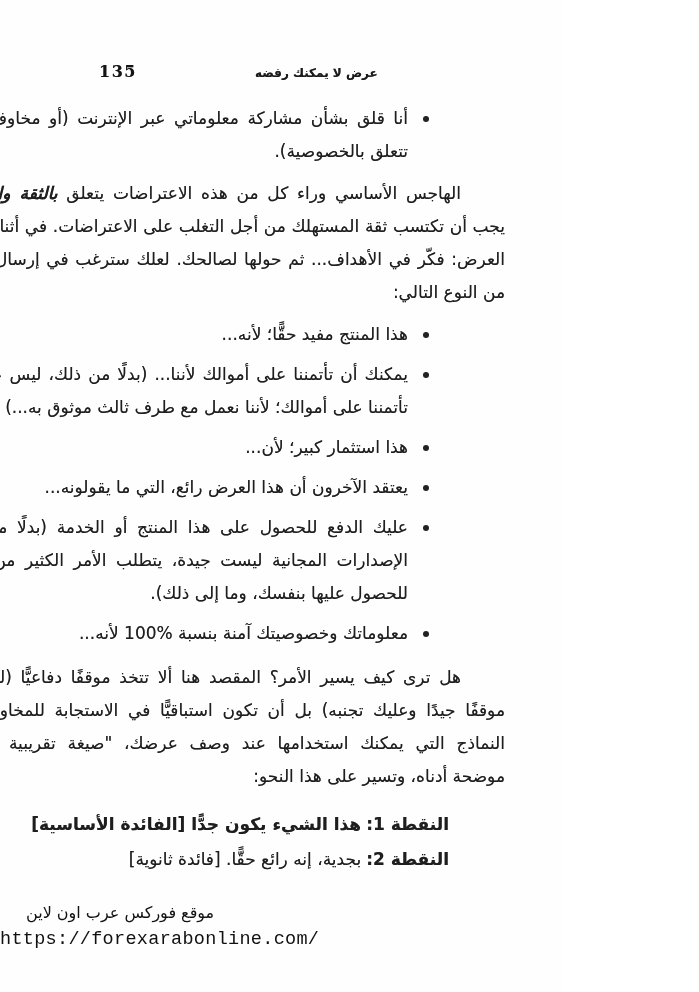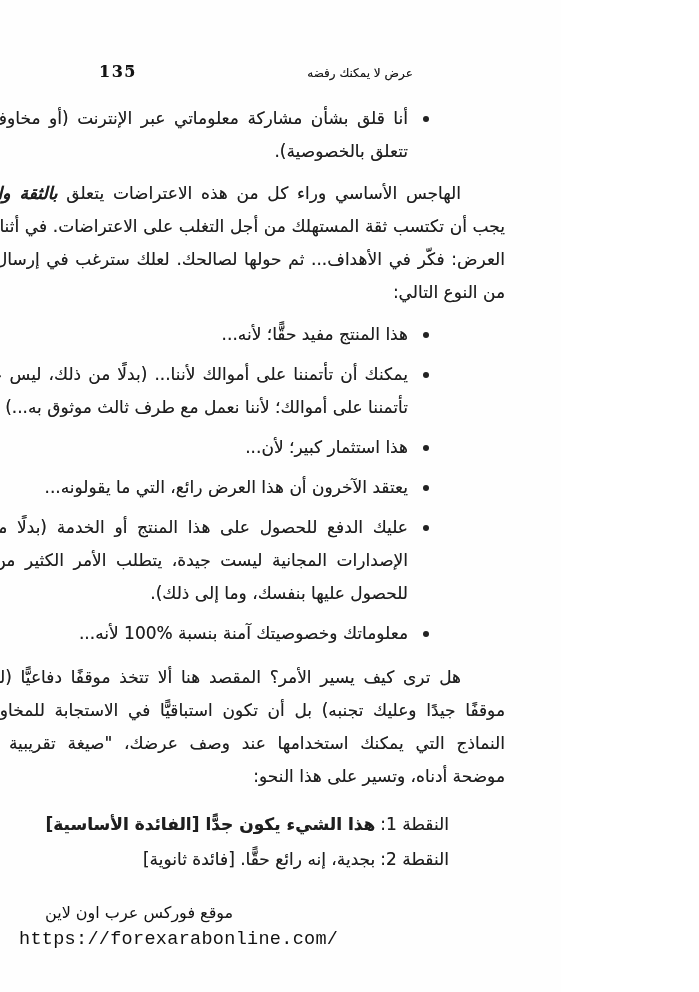--- a/index.html
+++ b/index.html
@@ -21,24 +21,24 @@
     font-size: 16px;
     font-weight: 700;
     letter-spacing: 1.5px;
     color: #141414;
   }
   .chapter-title {
     position: absolute;
     top: 66px;
     left: 255px;
     width: 210px;
-    text-align: center;
+    text-align: left;
     direction: rtl;
     font-size: 12px;
-    font-weight: 400;
+    font-weight: 700;
     color: #1a1a1a;
   }
   .content {
     position: absolute;
     top: 102px;
     right: 56px;
     width: 562px;
     direction: rtl;
     font-size: 17px;
     line-height: 33px;
@@ -63,25 +63,25 @@
   .para.second { margin-top: 11px; }
   .em-phrase { font-weight: 700; font-style: italic; }
   .bullet-list { margin-top: 9px; }
   .points {
     margin: 14px 56px 0 0;
     line-height: 35px;
     text-align: right;
     text-indent: 0;
   }
   .point-line { white-space: normal; }
-  .point-label { font-weight: 400; margin-left: 5px; margin-top: 48px; }
+  .point-label { font-weight: 700; margin-left: 5px; margin-top: 48px; }
   .point-line.first { font-weight: 600; }
   .watermark {
     position: absolute;
-    left: 19px;
+    left: 0;
     top: 900px;
     color: #111;
     text-shadow: none;
   }
   .wm-site {
     direction: rtl;
     text-align: left;
     margin-left: 26px;
     font-size: 16px;
     line-height: 26px;

